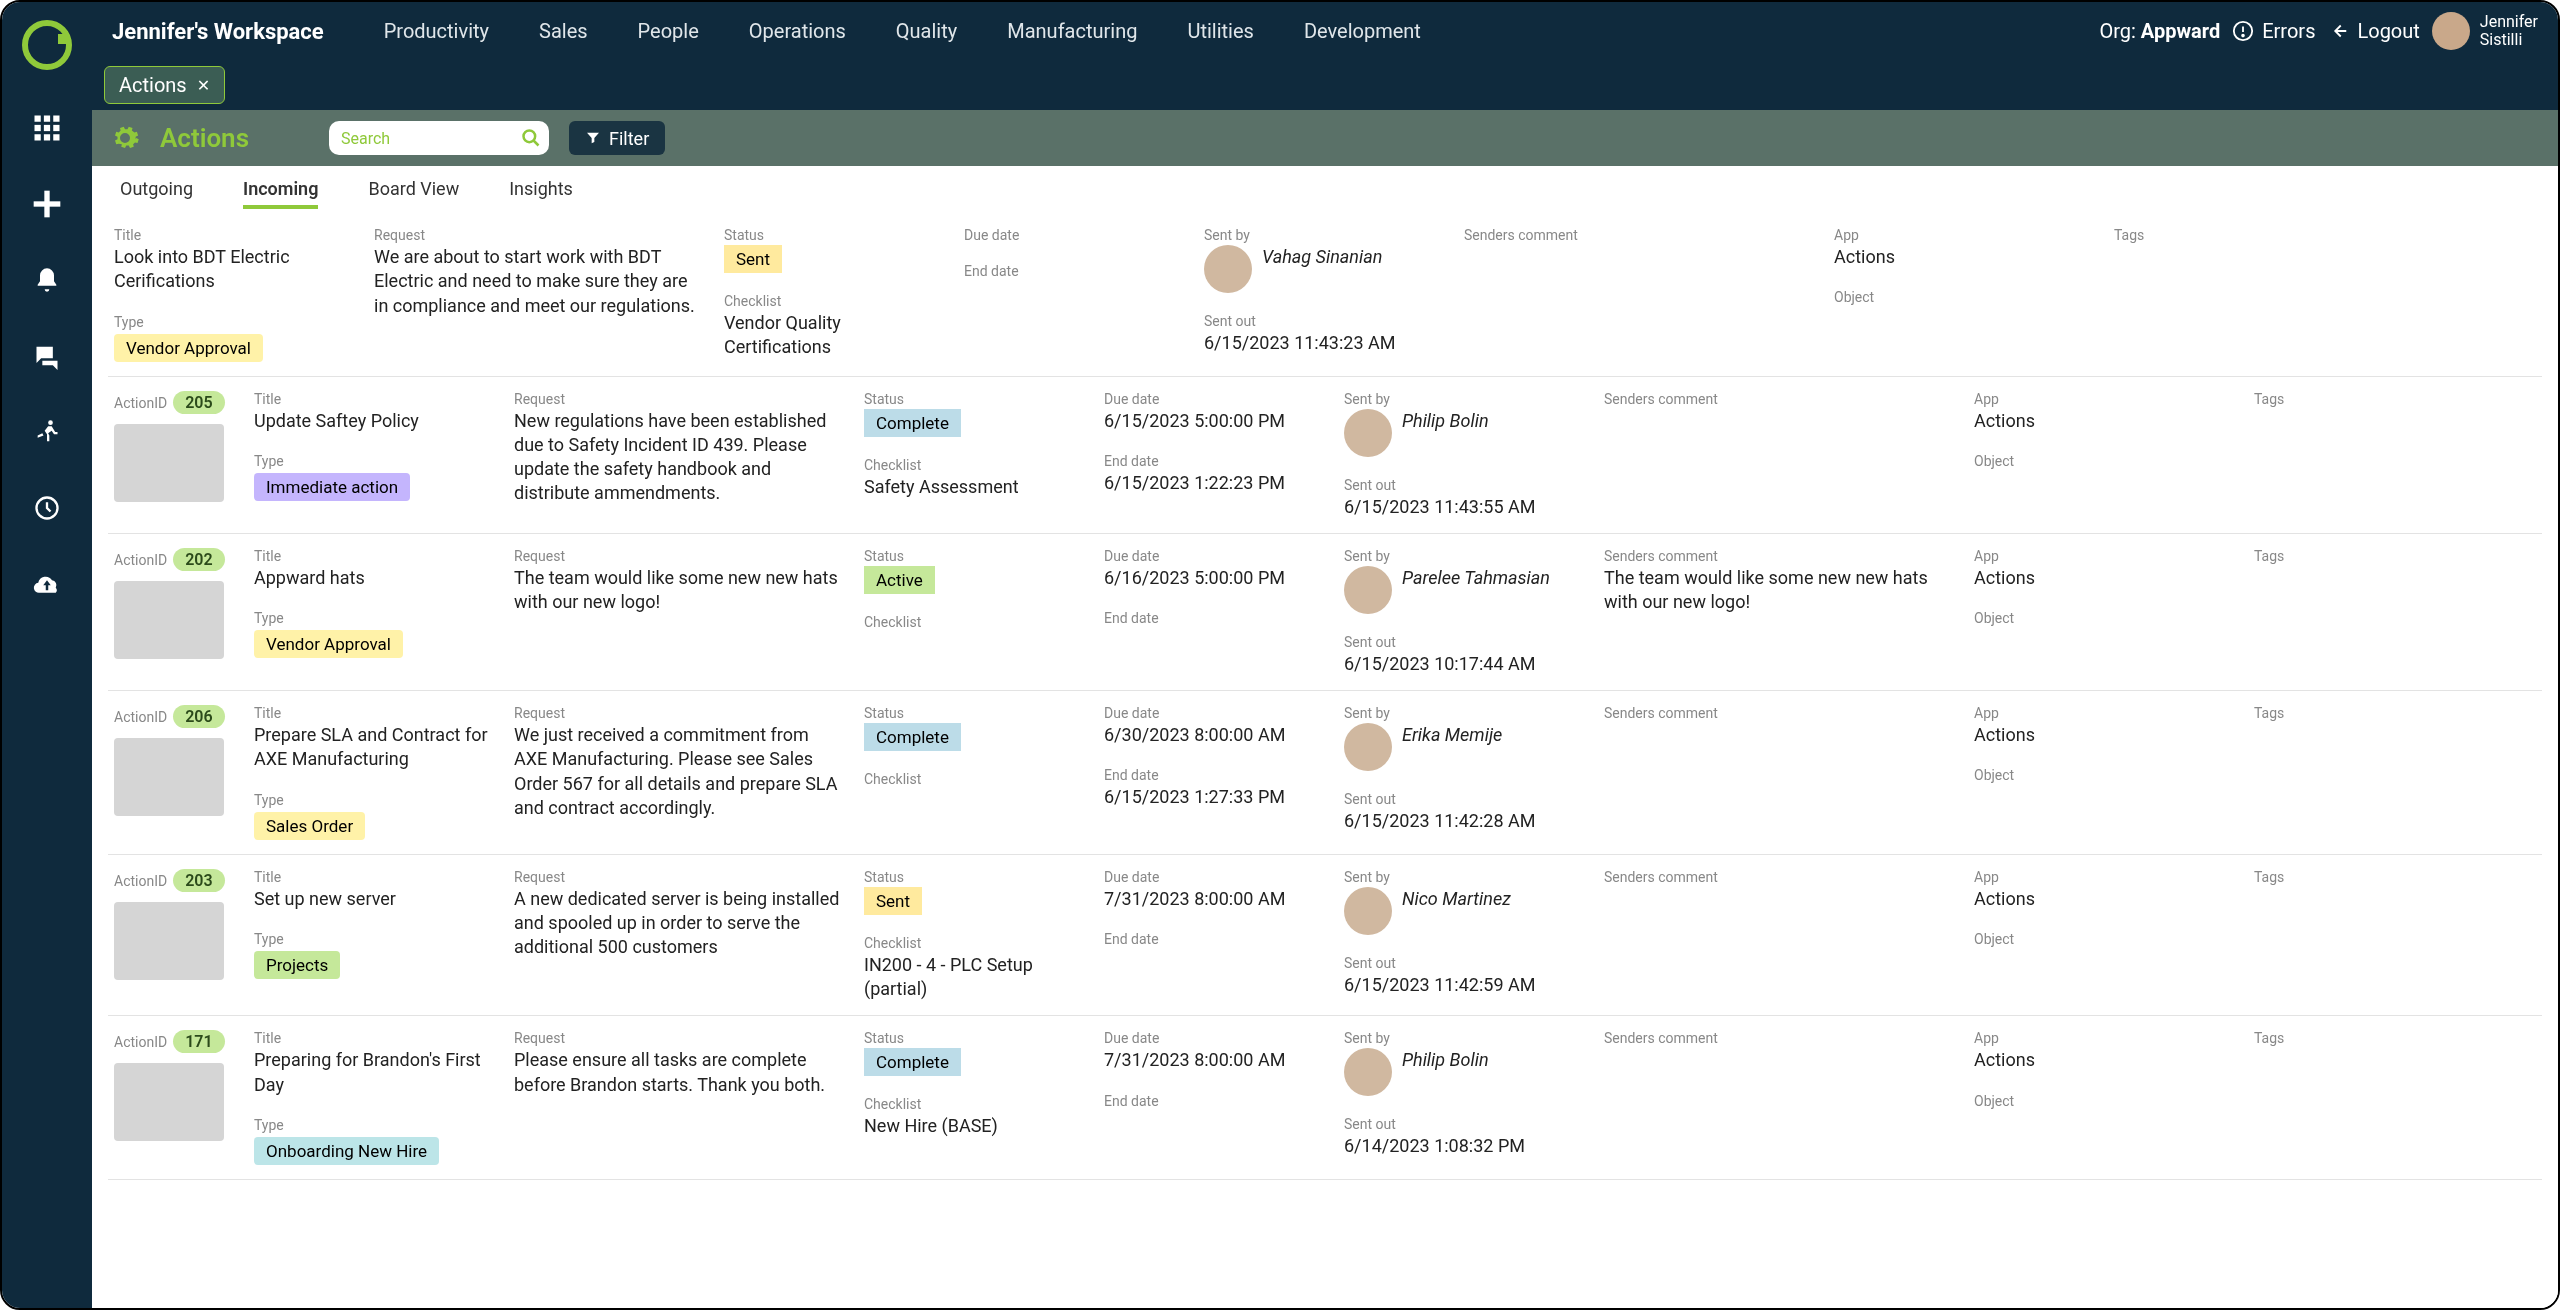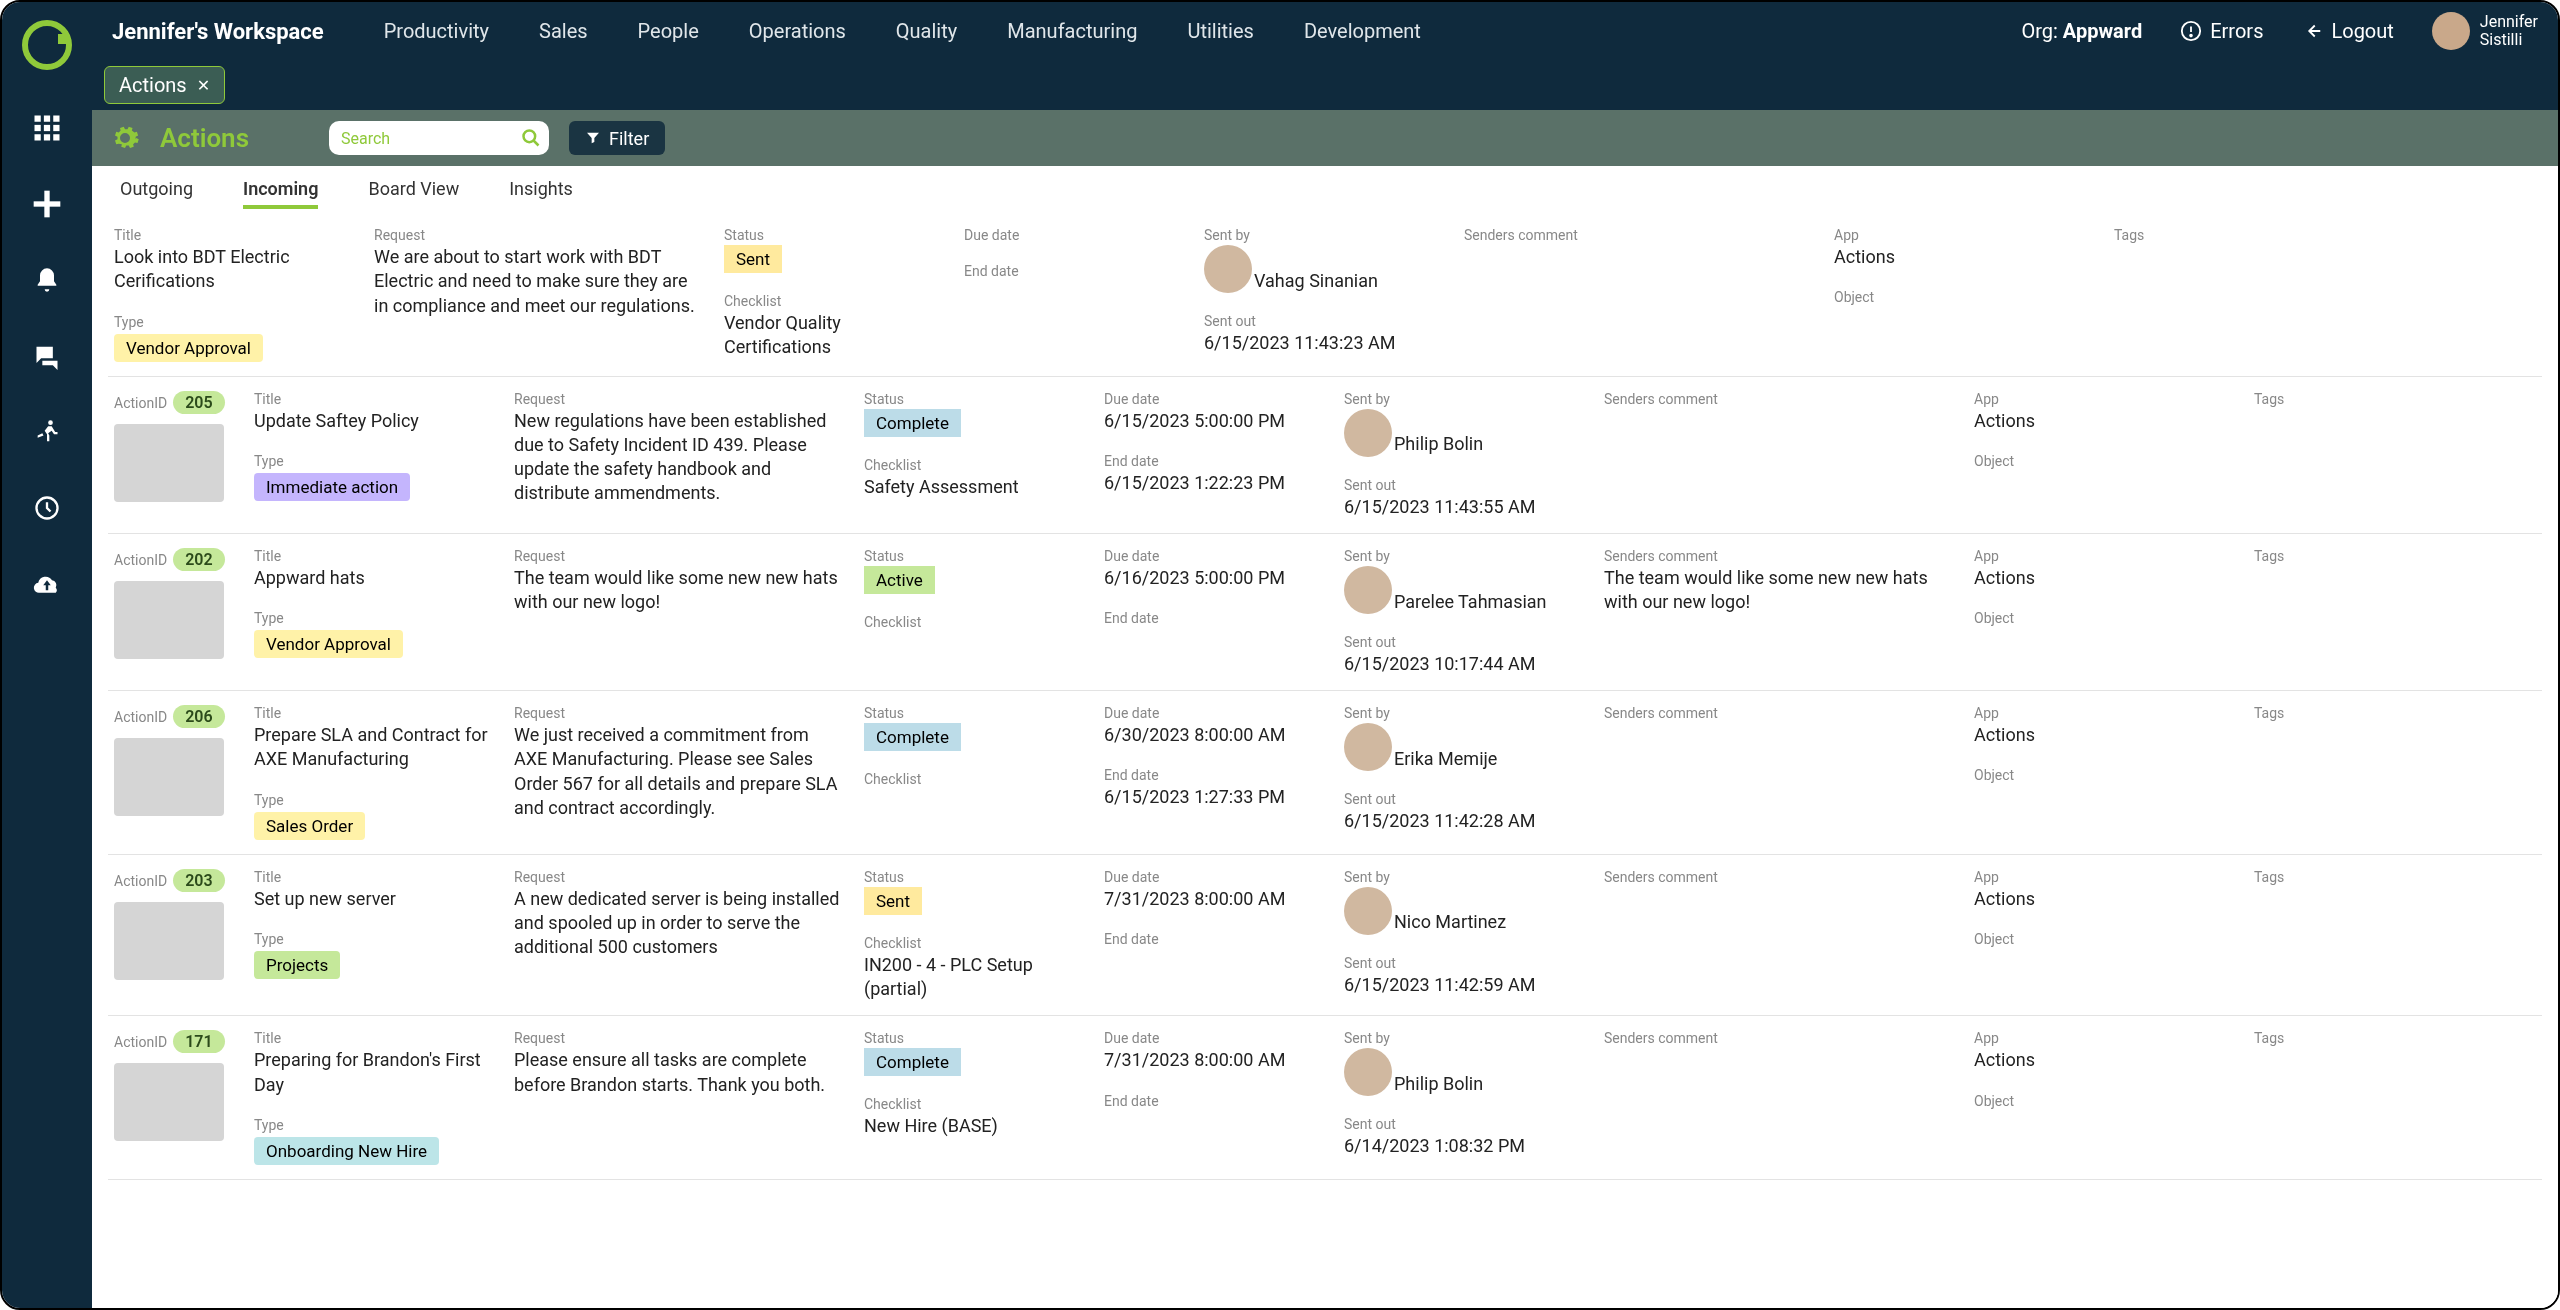--- a/index.html
+++ b/index.html
@@ -6,21 +6,21 @@
 body { background: #fff; width: 2560px; height: 1310px; transform-origin: top left; }
 .app-container { display: flex; width: 100%; height: 100%; background: #fff; border-radius: 20px; overflow: hidden; border: 2px solid #000; }
 .left-rail { width: 90px; background: #0f2a3d; display: flex; flex-direction: column; align-items: center; padding-top: 18px; gap: 40px; }
 .left-rail .logo { width: 50px; height: 50px; }
 .left-rail .rail-icon { width: 36px; height: 36px; color: #fff; cursor: pointer; display: flex; align-items: center; justify-content: center; }
 .main-area { flex: 1; display: flex; flex-direction: column; }
 .top-bar { background: #0f2a3d; height: 58px; display: flex; align-items: center; padding: 0 20px; color: #fff; }
 .workspace-title { font-size: 22px; font-weight: 700; margin-right: 60px; }
 .nav-items { display: flex; gap: 50px; flex: 1; }
 .nav-item { font-size: 20px; color: #e0e6ea; cursor: pointer; }
-.top-right { display: flex; align-items: center; gap: 38px; }
+.top-right { display: flex; align-items: center; gap: 12px; }
 .org-label { font-size: 20px; }
 .org-label b { font-weight: 700; }
 .top-action { display: flex; align-items: center; gap: 8px; font-size: 20px; cursor: pointer; }
 .user-badge { display: flex; align-items: center; gap: 10px; }
 .user-avatar { width: 38px; height: 38px; border-radius: 50%; background: #c9a88a; }
 .user-name { font-size: 16px; line-height: 18px; }
 .tab-strip { background: #0f2a3d; height: 50px; display: flex; align-items: center; padding: 0 12px; }
 .tab-chip { background: #3b5d54; border: 1px solid #8fc93a; border-radius: 6px; padding: 6px 14px; display: flex; align-items: center; gap: 10px; color: #fff; font-size: 20px; }
 .tab-chip .close { font-size: 16px; cursor: pointer; }
 .action-header { background: #5a7168; height: 56px; display: flex; align-items: center; padding: 0 18px; gap: 20px; }
@@ -53,21 +53,21 @@
 .thumb { width: 110px; height: 78px; background: #d5d5d5; border-radius: 4px; margin-top: 10px; display: flex; align-items: center; justify-content: center; font-size: 11px; color: #555; overflow: hidden; }
 .type-pill { display: inline-block; border-radius: 4px; padding: 4px 12px; font-size: 17px; margin-top: 2px; }
 .type-yellow { background: #fff2a8; }
 .type-orange { background: #c4b5fd; }
 .type-green { background: #c5e89a; }
 .type-blue { background: #bce5e8; }
 .status-pill { display: inline-block; border-radius: 0; padding: 4px 12px; font-size: 17px; }
 .status-sent { background: #ffea9e; }
 .status-complete { background: #bcdce8; }
 .status-active { background: #c5e89a; }
-.sender-row { display: flex; align-items: flex-end; gap: 2px; }
+.sender-row { display: flex; align-items: flex-start; gap: 10px; font-style: italic; }
 .sender-avatar { width: 48px; height: 48px; border-radius: 50%; background: #d0b8a0; display: flex; align-items: center; justify-content: center; color: #fff; font-weight: bold; }
 .sub-block { margin-top: 20px; }
 svg { display: block; }
 </style>
 </head>
 <body>
 
 <div class="app-container">
 
   <div class="left-rail">

